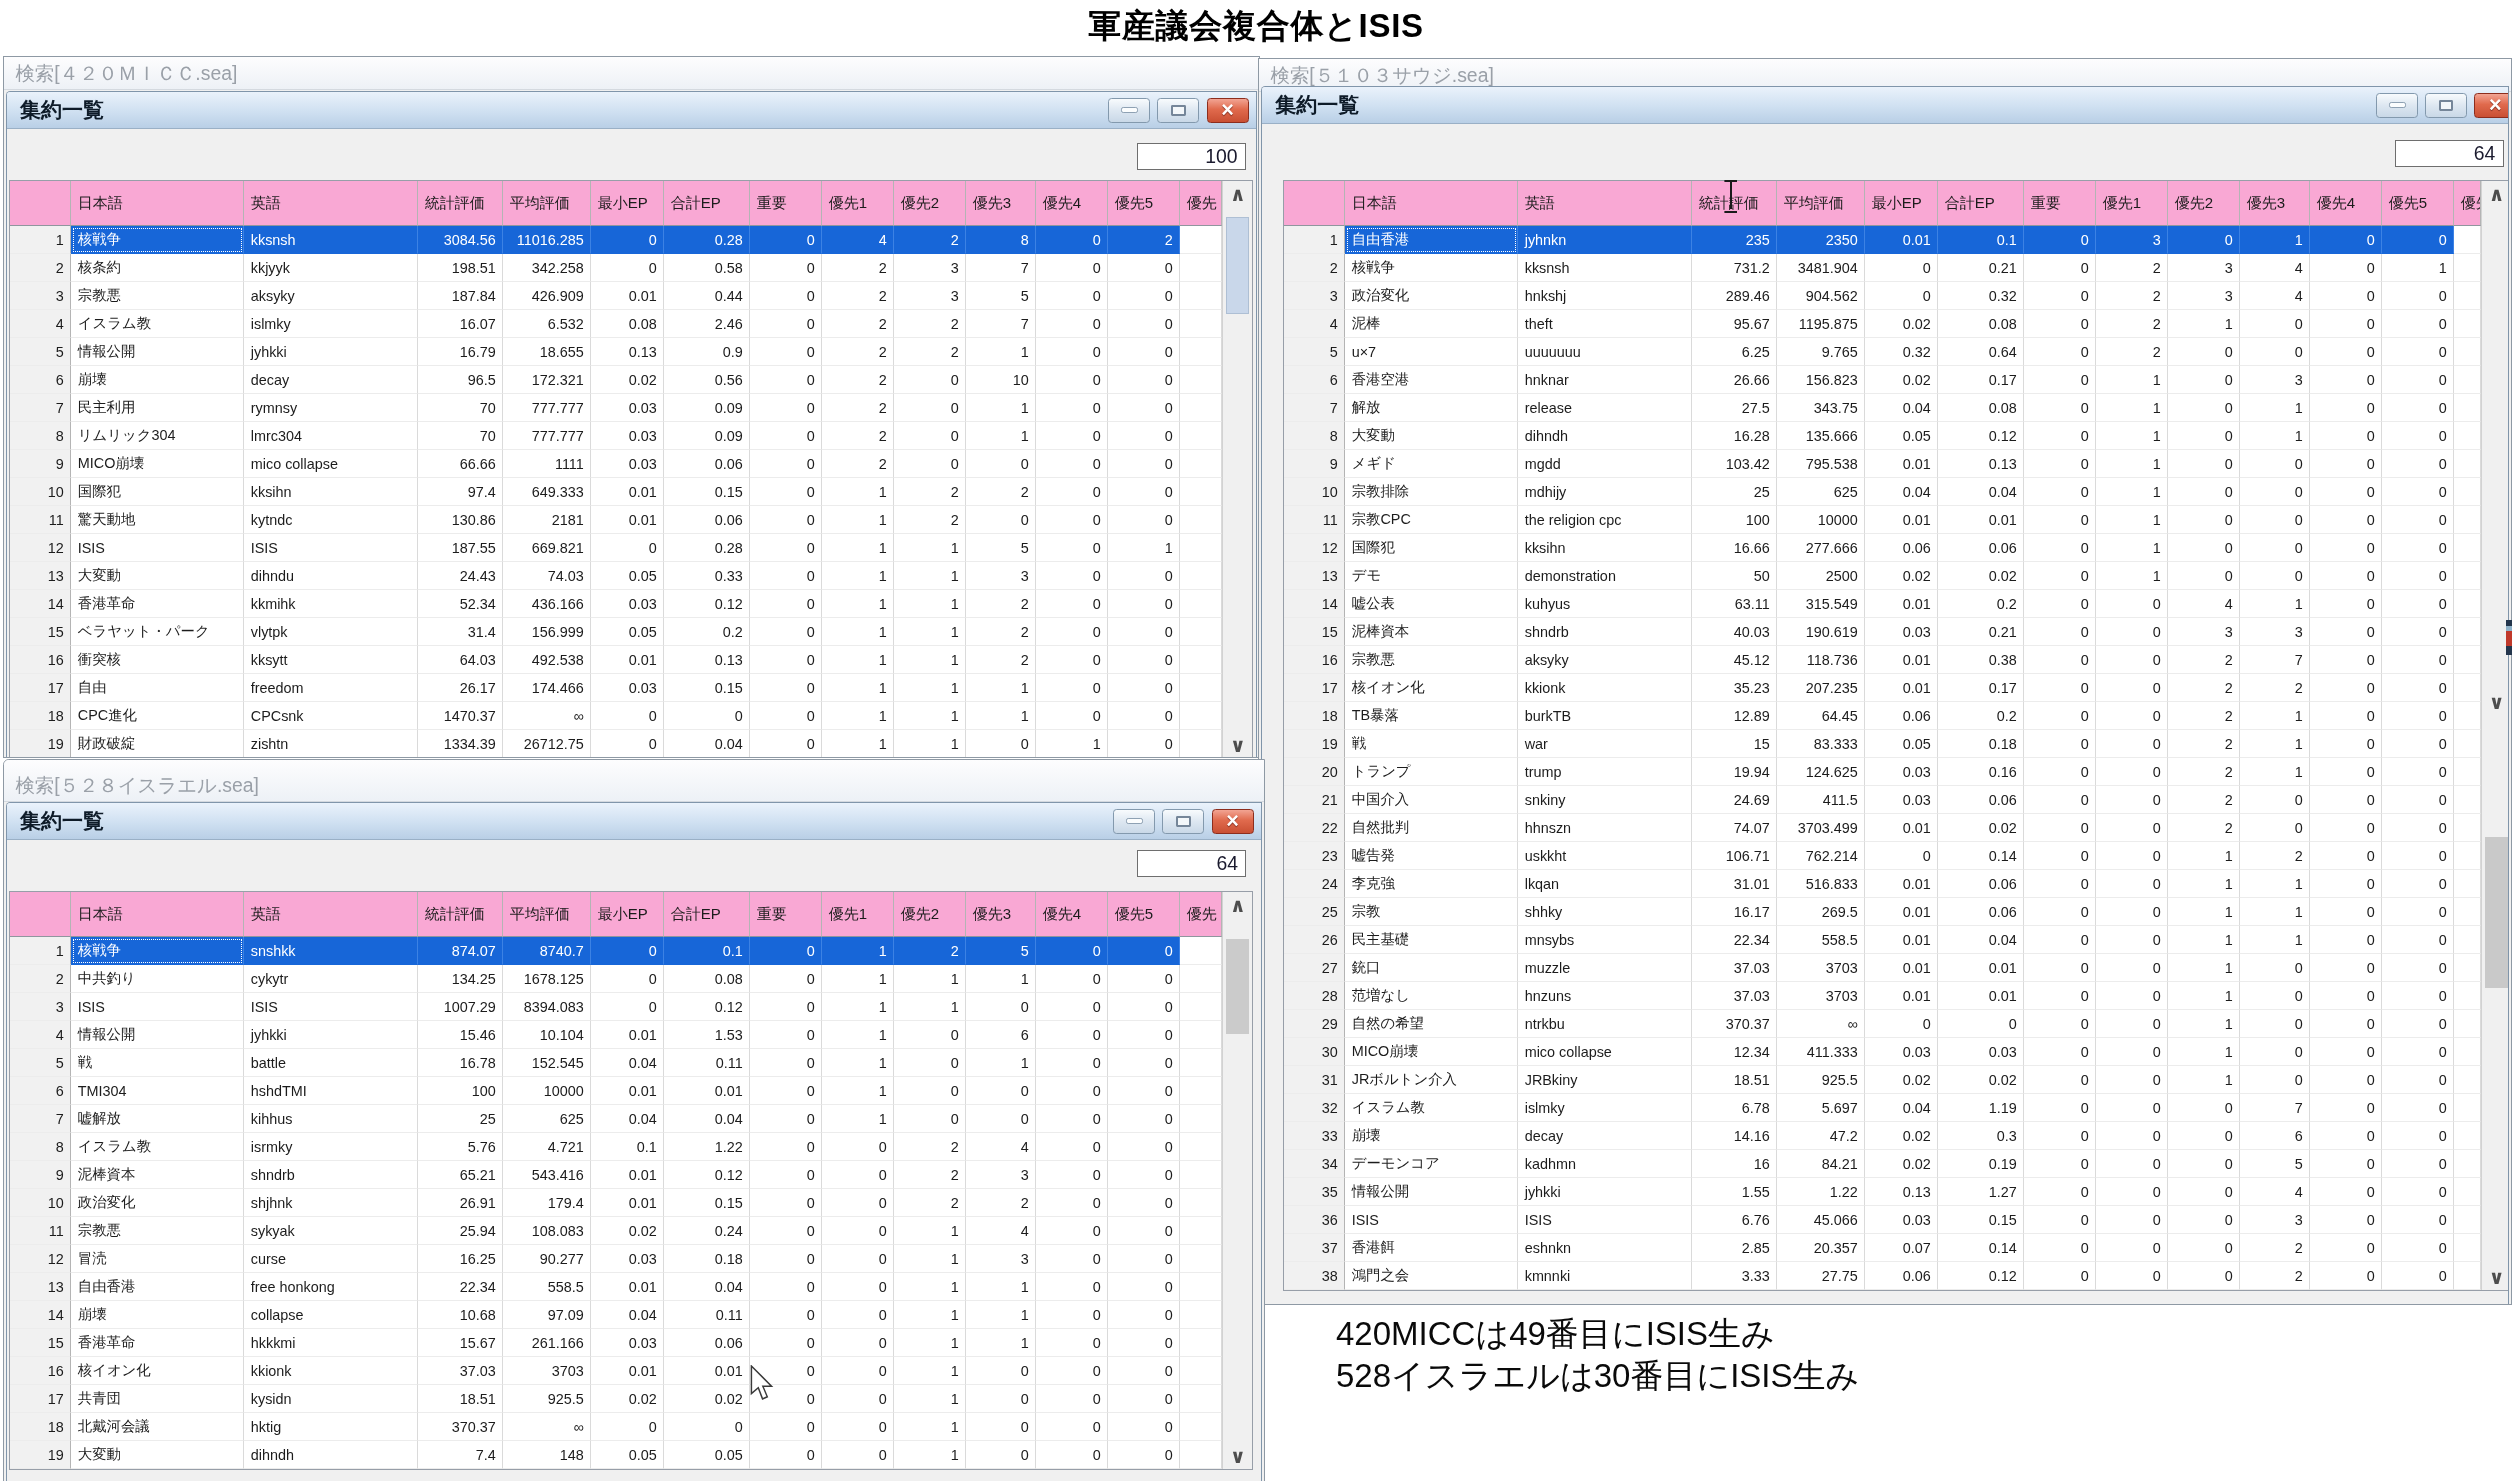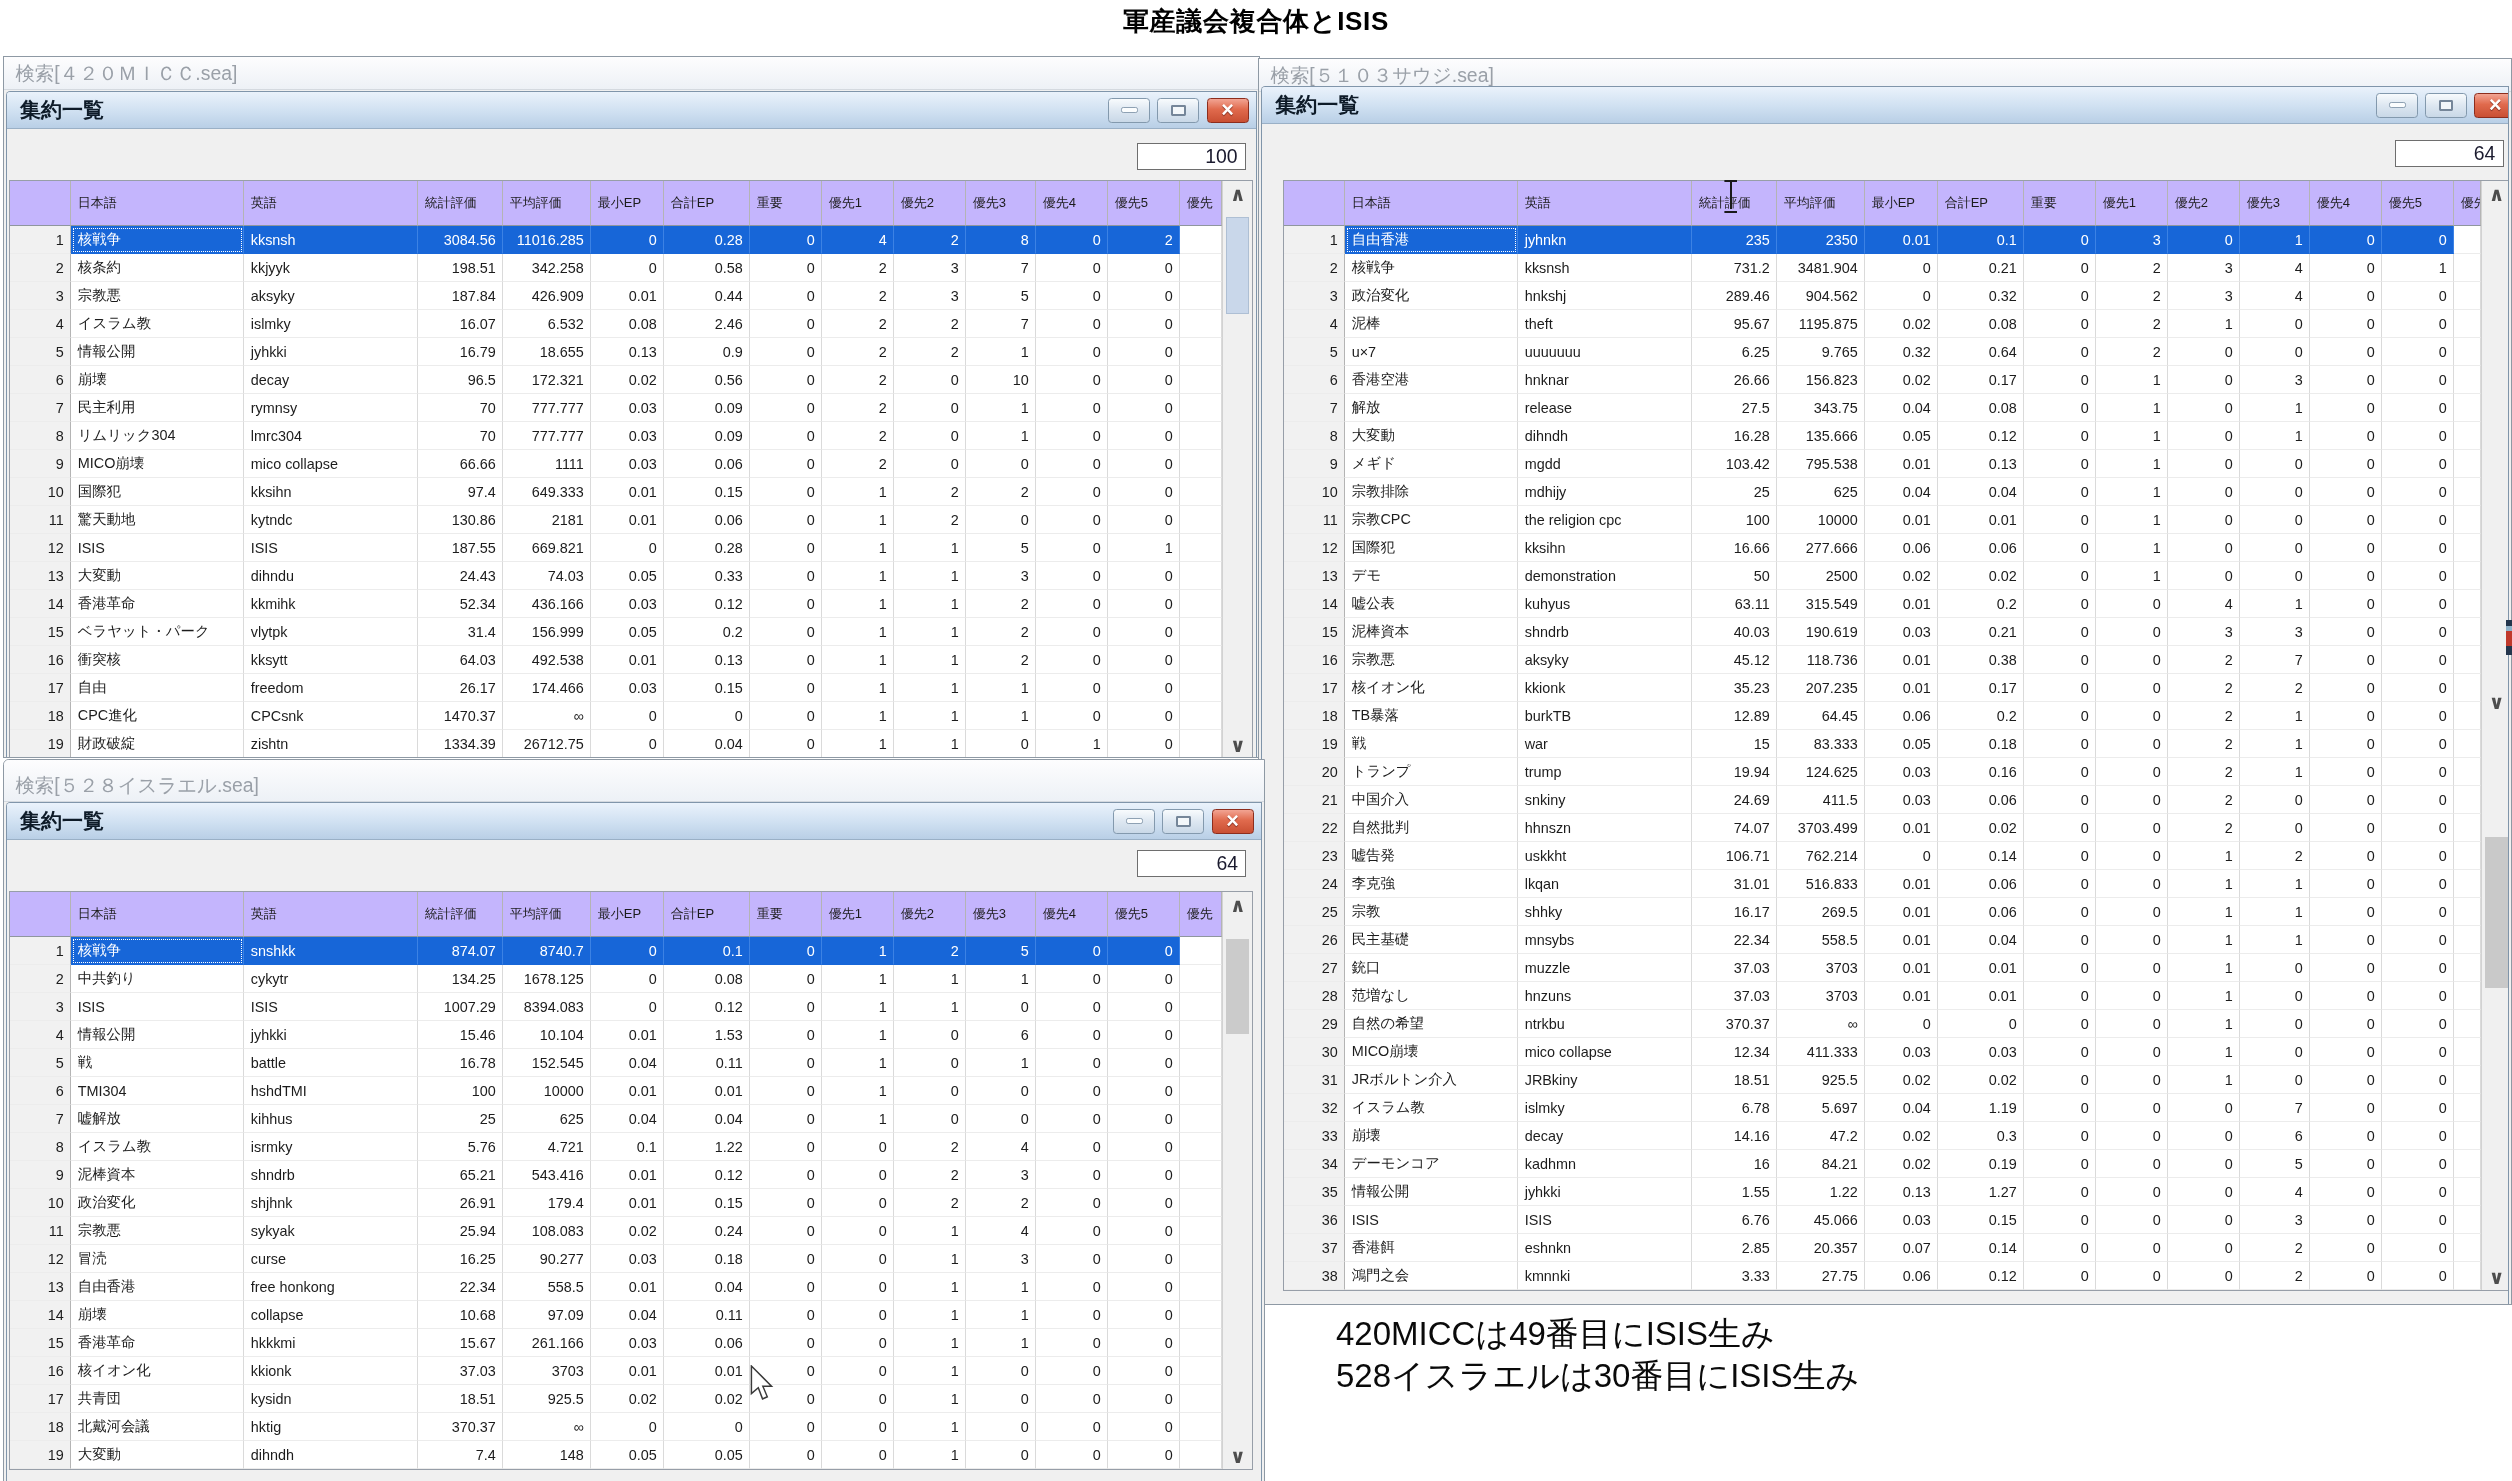--- a/index.html
+++ b/index.html
@@ -4,21 +4,21 @@
 <style>
   * { box-sizing: border-box; margin: 0; padding: 0; }
   html,body { width: 2512px; height: 1482px; }
   body {
     position: relative; overflow: hidden; background: #ffffff;
     font-family: "Liberation Sans", "DejaVu Sans", sans-serif;
     color: #1c1c1c;
   }
   .page-title {
     position: absolute; left: 0; top: 4.3px; width: 100%;
-    text-align: center; font-size: 26px; font-weight: 700; color: #000;
+    text-align: center; font-size: 33px; font-weight: 700; color: #000;
     letter-spacing: 0.7px;
   }
   
   .window {
     position: absolute; background: #f0f0f0;
     border: 0.7px solid #8e99a4; overflow: hidden;
   }
   .win-micc   { left: 2.9px;    top: 56px;   width: 1257px; height: 702px; }
   .win-saudi  { left: 1258px; top: 58px;   width: 1254px; height: 1247px; }
   .win-israel { left: 2.9px;    top: 759px; width: 1262px; height: 723px; border-top-left-radius: 5.8px; }
@@ -79,22 +79,22 @@
   .win-saudi .table  { left: 21px; top: 93px; width: 1229px; height: 1111px; }
   .win-israel .table { left: 2.2px;  top: 88px; width: 1244px; height: 579px; }
   .trow { display: flex; height: 28px; }
   .trow.thead { height: 45px; background: #f2f2f2; }
   .cell {
     display: flex; align-items: center; padding: 0 6.5px;
     border-right: 0.7px solid #dadada; border-bottom: 0.7px solid #ececec;
     font-size: 14.4px; white-space: nowrap; overflow: hidden; flex: none;
   }
   .thead .cell {
-    font-size: 13px; border-right: 0.7px solid #b4b4b4;
-    border-bottom: 0.7px solid #8f969e; background: #c4b5fd;
+    font-size: 15px; border-right: 0.7px solid #b4b4b4;
+    border-bottom: 0.7px solid #8f969e; background: #f9a8d4;
   }
   .c-num     { width: 61px;  justify-content: flex-end; background: #f1f1f1; border-right: 0.7px solid #b4b4b4; }
   .c-jp      { width: 173px; }
   .c-en      { width: 174px; }
   .c-stat    { width: 85px; justify-content: flex-end; }
   .c-avg     { width: 88px; justify-content: flex-end; }
   .c-minep   { width: 73px; justify-content: flex-end; }
   .c-totalep { width: 86px; justify-content: flex-end; }
   .c-imp     { width: 72px; justify-content: flex-end; }
   .c-p1,.c-p2,.c-p4,.c-p5 { width: 72px; justify-content: flex-end; }

